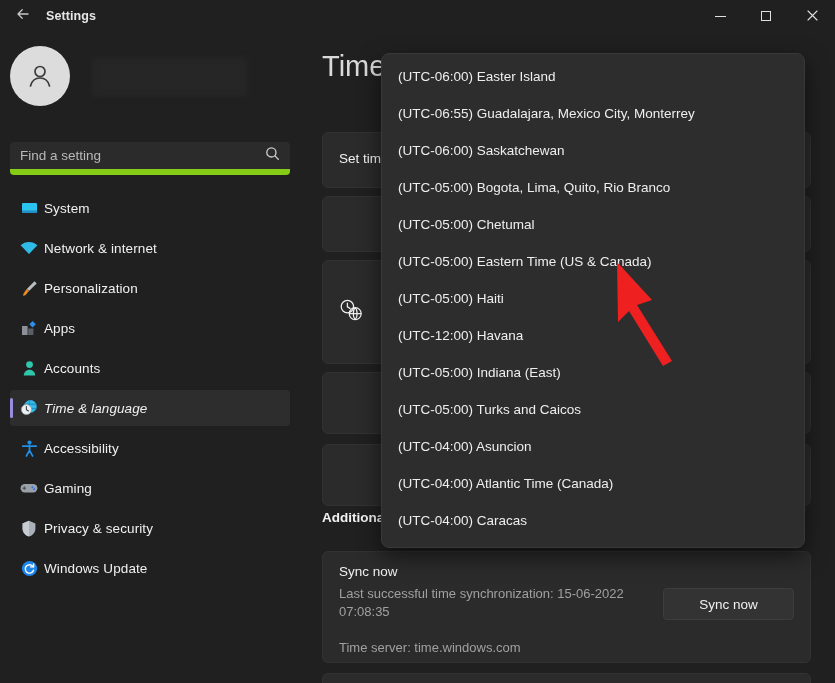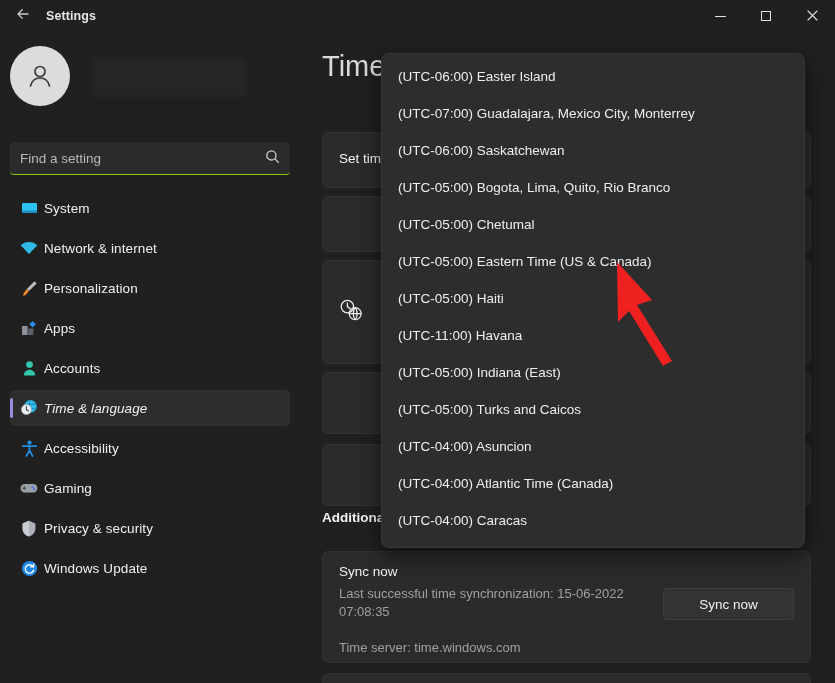--- a/index.html
+++ b/index.html
@@ -46,21 +46,21 @@
     display: flex; align-items: center; justify-content: center;
   }
   .avatar svg { stroke: #3b3b3b; fill: none; }
   .profile-blur {
     position: absolute; left: 82px; top: 12px; width: 155px; height: 38px;
     background: #262626; border-radius: 3px;
     filter: blur(3px);
   }
   .searchbox {
     position: absolute; left: 10px; top: 110px; width: 280px; height: 33px;
-    background: #2b2b2b; border-radius: 4px; border-bottom: 1px solid #84cc16;
+    background: #2b2b2b; border-radius: 4px; border-bottom: 6px solid #84cc16;
     display: flex; align-items: center; padding: 0 10px; gap: 15px;
   }
   .searchbox input {
     flex: 1; background: transparent; border: none; outline: none;
     color: #c7c7c7; font-size: 13.5px; font-family: "Liberation Sans", sans-serif;
   }
   .searchbox input::placeholder { color: #b9b9b9; }
   .search-icon svg { stroke: #d0d0d0; fill: none; }
 
   .navlist { position: absolute; left: 10px; top: 158px; width: 280px; text-align: center; }
@@ -337,27 +337,27 @@
     </div>
 
     <div class="calendars-card">
       
     </div>
   </div>
 
   <div class="dropdown">
     <div class="dd-list">
       <div class="dd-item">(UTC-06:00) Easter Island</div>
-      <div class="dd-item">(UTC-07:00) Guadalajara, Mexico City, Monterrey</div>
+      <div class="dd-item">(UTC-06:55) Guadalajara, Mexico City, Monterrey</div>
       <div class="dd-item">(UTC-06:00) Saskatchewan</div>
       <div class="dd-item">(UTC-05:00) Bogota, Lima, Quito, Rio Branco</div>
       <div class="dd-item">(UTC-05:00) Chetumal</div>
       <div class="dd-item">(UTC-05:00) Eastern Time (US &amp; Canada)</div>
       <div class="dd-item">(UTC-05:00) Haiti</div>
-      <div class="dd-item">(UTC-11:00) Havana</div>
+      <div class="dd-item">(UTC-12:00) Havana</div>
       <div class="dd-item">(UTC-05:00) Indiana (East)</div>
       <div class="dd-item">(UTC-05:00) Turks and Caicos</div>
       <div class="dd-item">(UTC-04:00) Asuncion</div>
       <div class="dd-item">(UTC-04:00) Atlantic Time (Canada)</div>
       <div class="dd-item">(UTC-04:00) Caracas</div>
       <div class="dd-item">(UTC-04:00) Cuiaba</div>
     </div>
   </div>
 
   <svg class="annot" viewBox="0 0 835 683">

